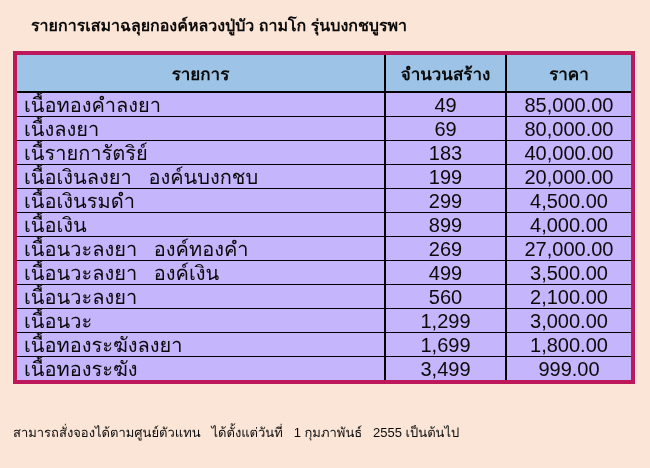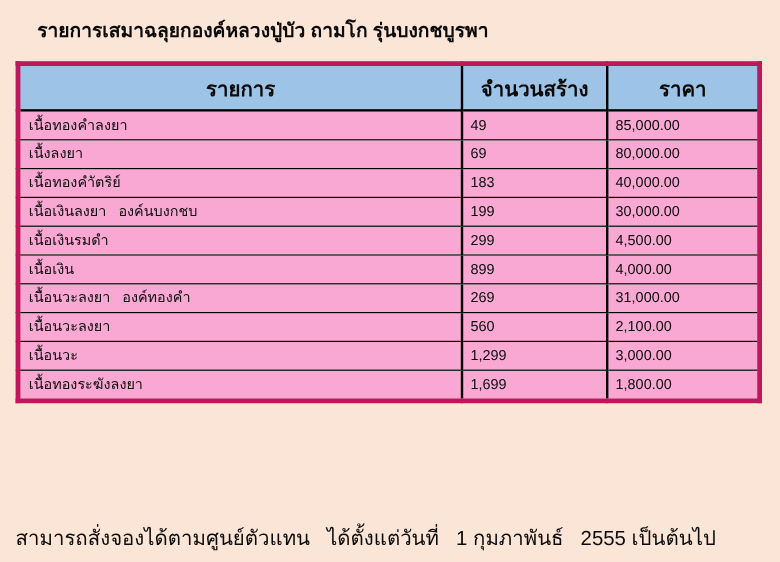--- a/index.html
+++ b/index.html
@@ -37,40 +37,40 @@
     font-weight: 700;
     text-align: center;
     padding: 0;
     color: #0b0b0b;
   }
   .price-table td {
     border: 1px solid #000;
     border-left-width: 2px;
     border-right-width: 2px;
     height: 23px;
-    font-size: 12px;
+    font-size: 20px;
     line-height: 1.1;
     padding: 0 6px;
-    background: #f9a8d4;
+    background: #c4b5fd;
     overflow: hidden;
   }
   .price-table td.item-cell {
     text-align: left;
     padding-left: 7px;
     white-space: pre;
   }
   .price-table td.num-cell {
-    text-align: left;
+    text-align: center;
     white-space: pre;
   }
   .footer-note {
     position: absolute;
     left: 13px;
-    top: 434px;
-    font-size: 17px;
+    top: 422px;
+    font-size: 13px;
     white-space: pre;
   }
 </style>
 </head>
 <body>
 
 <div class="page-title">รายการเสมาฉลุยกองค์หลวงปู่บัว ถามโก รุ่นบงกชบูรพา</div>
 
 <table class="price-table">
   <colgroup>
@@ -90,55 +90,65 @@
       <td class="item-cell">เนื้อทองคำลงยา</td>
       <td class="num-cell">49</td>
       <td class="num-cell">85,000.00</td>
     </tr>
     <tr>
       <td class="item-cell">เนื้งลงยา</td>
       <td class="num-cell">69</td>
       <td class="num-cell">80,000.00</td>
     </tr>
     <tr>
-      <td class="item-cell">เนื้อทองคำัตริย์</td>
+      <td class="item-cell">เนื้รายการัตริย์</td>
       <td class="num-cell">183</td>
       <td class="num-cell">40,000.00</td>
     </tr>
     <tr>
       <td class="item-cell">เนื้อเงินลงยา   องค์นบงกชบ</td>
       <td class="num-cell">199</td>
-      <td class="num-cell">30,000.00</td>
+      <td class="num-cell">20,000.00</td>
     </tr>
     <tr>
       <td class="item-cell">เนื้อเงินรมดำ</td>
       <td class="num-cell">299</td>
       <td class="num-cell">4,500.00</td>
     </tr>
     <tr>
       <td class="item-cell">เนื้อเงิน</td>
       <td class="num-cell">899</td>
       <td class="num-cell">4,000.00</td>
     </tr>
     <tr>
       <td class="item-cell">เนื้อนวะลงยา   องค์ทองคำ</td>
       <td class="num-cell">269</td>
-      <td class="num-cell">31,000.00</td>
+      <td class="num-cell">27,000.00</td>
+    </tr>
+    <tr>
+      <td class="item-cell">เนื้อนวะลงยา   องค์เงิน</td>
+      <td class="num-cell">499</td>
+      <td class="num-cell">3,500.00</td>
     </tr>
     <tr>
       <td class="item-cell">เนื้อนวะลงยา</td>
       <td class="num-cell">560</td>
       <td class="num-cell">2,100.00</td>
     </tr>
     <tr>
       <td class="item-cell">เนื้อนวะ</td>
       <td class="num-cell">1,299</td>
       <td class="num-cell">3,000.00</td>
     </tr>
     <tr>
       <td class="item-cell">เนื้อทองระฆังลงยา</td>
       <td class="num-cell">1,699</td>
       <td class="num-cell">1,800.00</td>
     </tr>
+    <tr>
+      <td class="item-cell">เนื้อทองระฆัง</td>
+      <td class="num-cell">3,499</td>
+      <td class="num-cell">999.00</td>
+    </tr>
   </tbody>
 </table>
 
 <div class="footer-note">สามารถสั่งจองได้ตามศูนย์ตัวแทน   ได้ตั้งแต่วันที่   1 กุมภาพันธ์   2555 เป็นต้นไป</div>
 
 </body></html>

